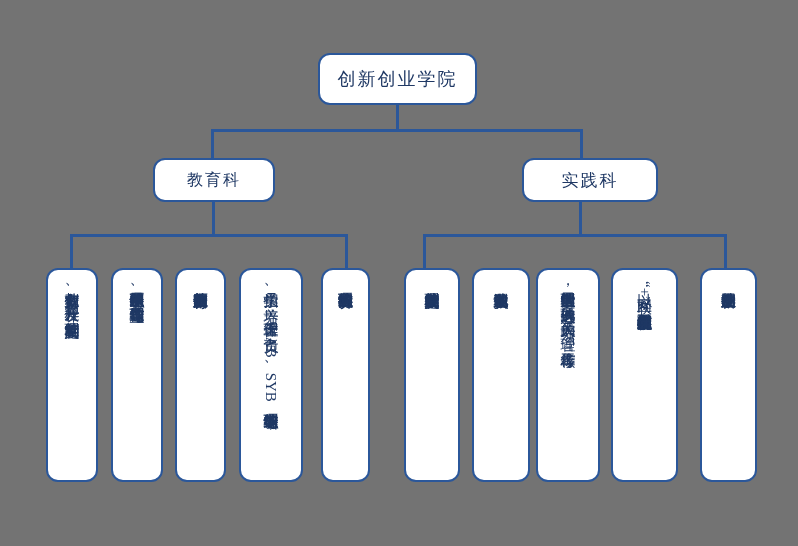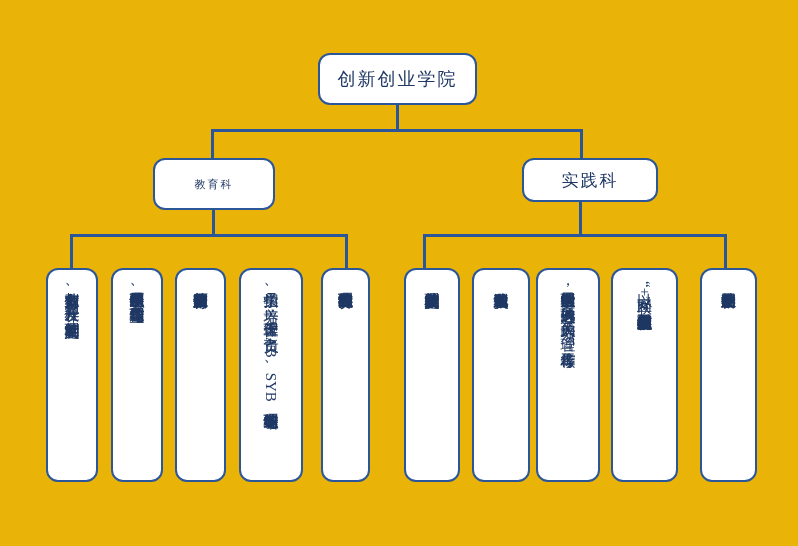--- a/index.html
+++ b/index.html
@@ -1,40 +1,40 @@
 <!DOCTYPE html>
 <html><head>
 <meta charset="utf-8">
 <style>
   html,body{margin:0;padding:0;background:#ffffff;}
   #page{
     position:relative;
     width:798px;height:546px;
-    background:#eab308;
+    background:#737373;
     font-family:"Liberation Serif","DejaVu Serif",serif;
     overflow:hidden;
   }
   .node{
     position:absolute;
     box-sizing:border-box;
     border:2px solid #2b579a;
     border-radius:12px;
     background:#ffffff;
     color:#1f3864;
   }
   .hnode{
     display:flex;
     align-items:center;
     justify-content:center;
     font-size:18px;
     letter-spacing:2px;
     white-space:nowrap;
   }
   .root{left:318px;top:53px;width:159px;height:52px;}
-  .sec1{left:153px;top:158px;width:122px;height:52px;font-size:11px;}
+  .sec1{left:153px;top:158px;width:122px;height:44px;font-size:16px;}
   .sec2{left:522px;top:158px;width:136px;height:44px;font-size:17px;}
   .leaf{
     top:268px;height:214px;
     display:flex;
     justify-content:center;
     align-items:stretch;
     padding:11px 2px;
   }
   .vtext{
     writing-mode:vertical-lr;

